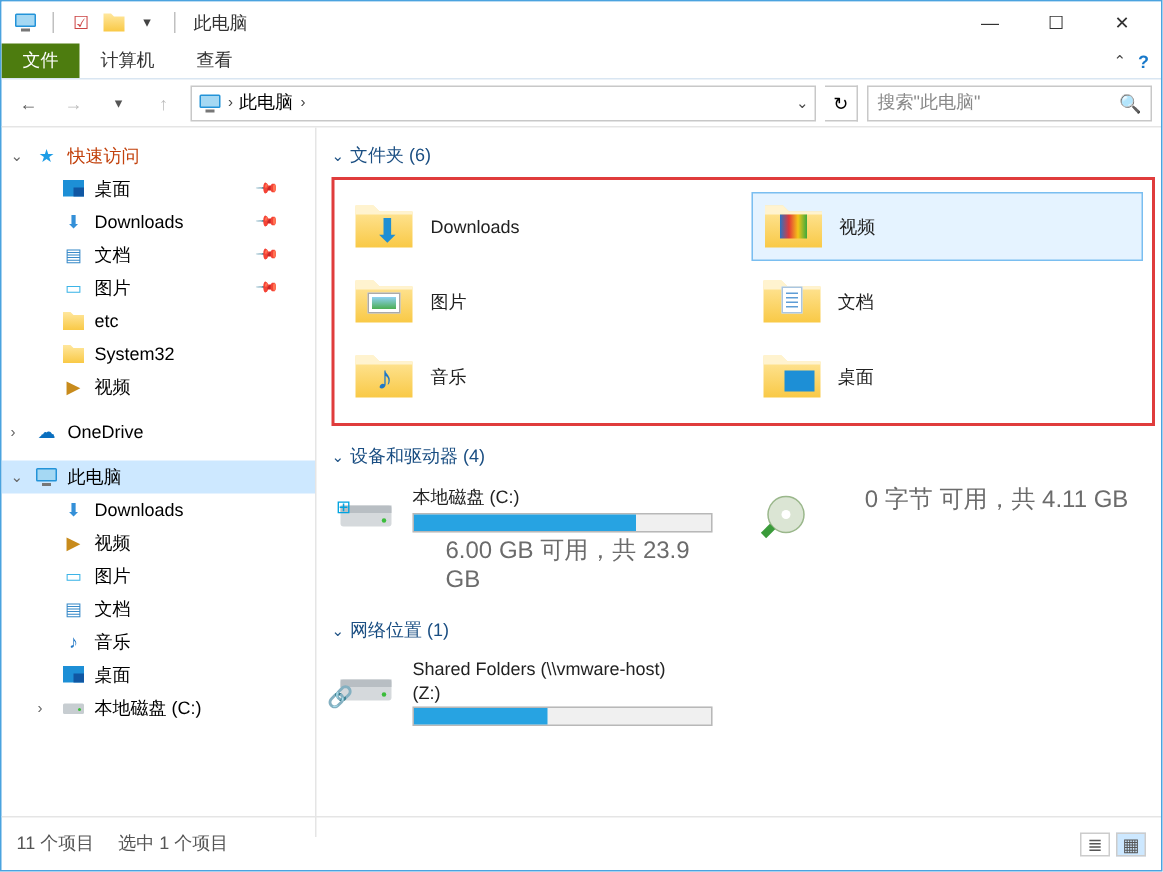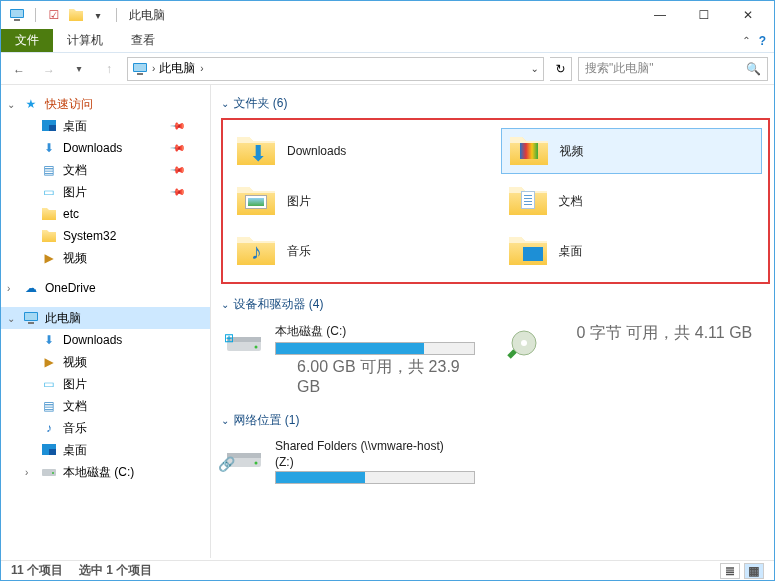--- a/index.html
+++ b/index.html
@@ -50,21 +50,21 @@
 .drive { display: flex; gap: 10px; padding: 4px 2px; }
 .drive-icon { width: 42px; height: 36px; display: flex; align-items: center; justify-content: center; }
 .drive-info { flex: 1; padding-right: 14px; }
 .drive-name { color: #222; margin-bottom: 2px; }
 .drive-bar { height: 13px; border: 1px solid #b8b8b8; background: #f0f0f0; position: relative; margin-bottom: 2px; }
 .drive-fill { position: absolute; top: 0; left: 0; bottom: 0; background: #27a3e2; }
 .drive-stat { color: #6b6b6b; font-size: 16px; margin-left: 22px; }
 
 .netloc { display: grid; grid-template-columns: 1fr 1fr; gap: 8px 10px; }
 
-.status { position: absolute; bottom: 0; left: 0; right: 0; height: 20px; border-top: 1px solid #e5e5e5; display: flex; align-items: center; padding: 0 10px; color: #555; gap: 16px; font-weight: bold; }
+.status { position: absolute; bottom: 0; left: 0; right: 0; height: 36px; border-top: 1px solid #e5e5e5; display: flex; align-items: center; padding: 0 10px; color: #555; gap: 16px; }
 .status-right { margin-left: auto; display: flex; gap: 4px; }
 .view-btn { width: 20px; height: 16px; border: 1px solid #ccc; display: flex; align-items: center; justify-content: center; }
 
 
 .svg16 { width: 16px; height: 16px; }
 .svg42 { width: 42px; height: 36px; }
 
 
 .nav::-webkit-scrollbar, .content::-webkit-scrollbar { width: 14px; }
 .nav::-webkit-scrollbar-thumb, .content::-webkit-scrollbar-thumb { background: #cfcfcf; }

